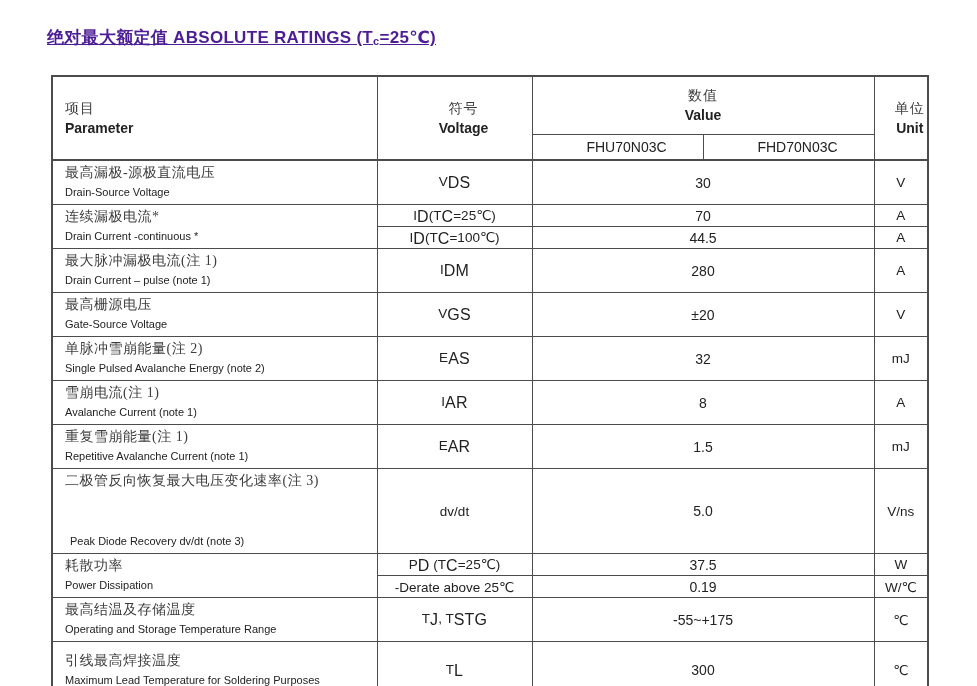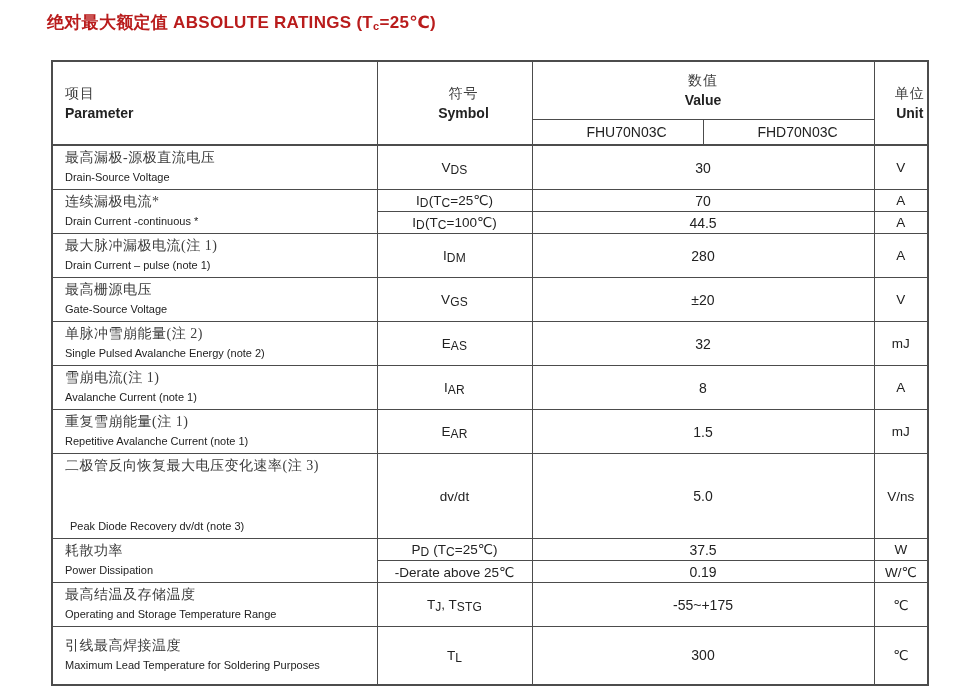--- a/index.html
+++ b/index.html
@@ -5,25 +5,26 @@
   * { box-sizing: border-box; }
   html, body { margin: 0; padding: 0; }
   body {
     width: 977px; height: 686px;
     background: #ffffff;
     color: #222;
     font-family: "Liberation Sans", "DejaVu Sans", sans-serif;
     overflow: hidden;
   }
   .title {
-    margin: 11px 0 0 47px;
+    margin: 26px 0 0 47px;
     font-size: 17px;
     font-weight: bold;
-    color: #b91c1c;
+    color: #4c1d95;
     letter-spacing: 0.3px;
+    text-decoration: underline;
   }
   .title sub { font-size: 11px; font-weight: bold; vertical-align: -2px; }
 
   table.ratings {
     border-collapse: collapse;
     table-layout: fixed;
     width: 876px;
     margin: 26px 0 0 51px;
     border: 2px solid #4c4c4c;
   }
@@ -53,21 +54,21 @@
     font-size: 14px;
     line-height: 20px;
     color: #3d3d3d;
     letter-spacing: 0.5px;
   }
   .en { font-size: 11px; line-height: 19px; color: #222; }
   .en-indent { padding-left: 5px; margin-top: 41px; }
   th .en { font-weight: bold; font-size: 14px; }
   th .zh { letter-spacing: 1px; }
   td.c-sym, td.c-unit { font-size: 13.5px; }
-  sub { font-size: 12px; vertical-align: -1.5px; line-height: 1; }
+  sub { font-size: 16px; vertical-align: -1.5px; line-height: 1; }
   td.c-sym sub { letter-spacing: 0.2px; }
 
   .footnote-zh {
     margin: 0 0 0 41px;
     font-family: "Liberation Serif", "DejaVu Serif", serif;
     font-size: 15px;
     color: #333;
     letter-spacing: 0.5px;
   }
 </style>
@@ -86,21 +87,21 @@
   </colgroup>
 
   <tbody>
       <tr class="hdr-top">
     <th class="c-param spans-hdr" rowspan="2">
       <div class="zh">项目</div>
       <div class="en">Parameter</div>
     </th>
     <th class="spans-hdr" rowspan="2">
       <div class="zh">符号</div>
-      <div class="en">Symbol</div>
+      <div class="en">Voltage</div>
     </th>
     <th colspan="2">
       <div class="zh">数值</div>
       <div class="en">Value</div>
     </th>
     <th class="spans-hdr" rowspan="2">
       <div class="zh">单位</div>
       <div class="en">Unit</div>
     </th>
   </tr>

